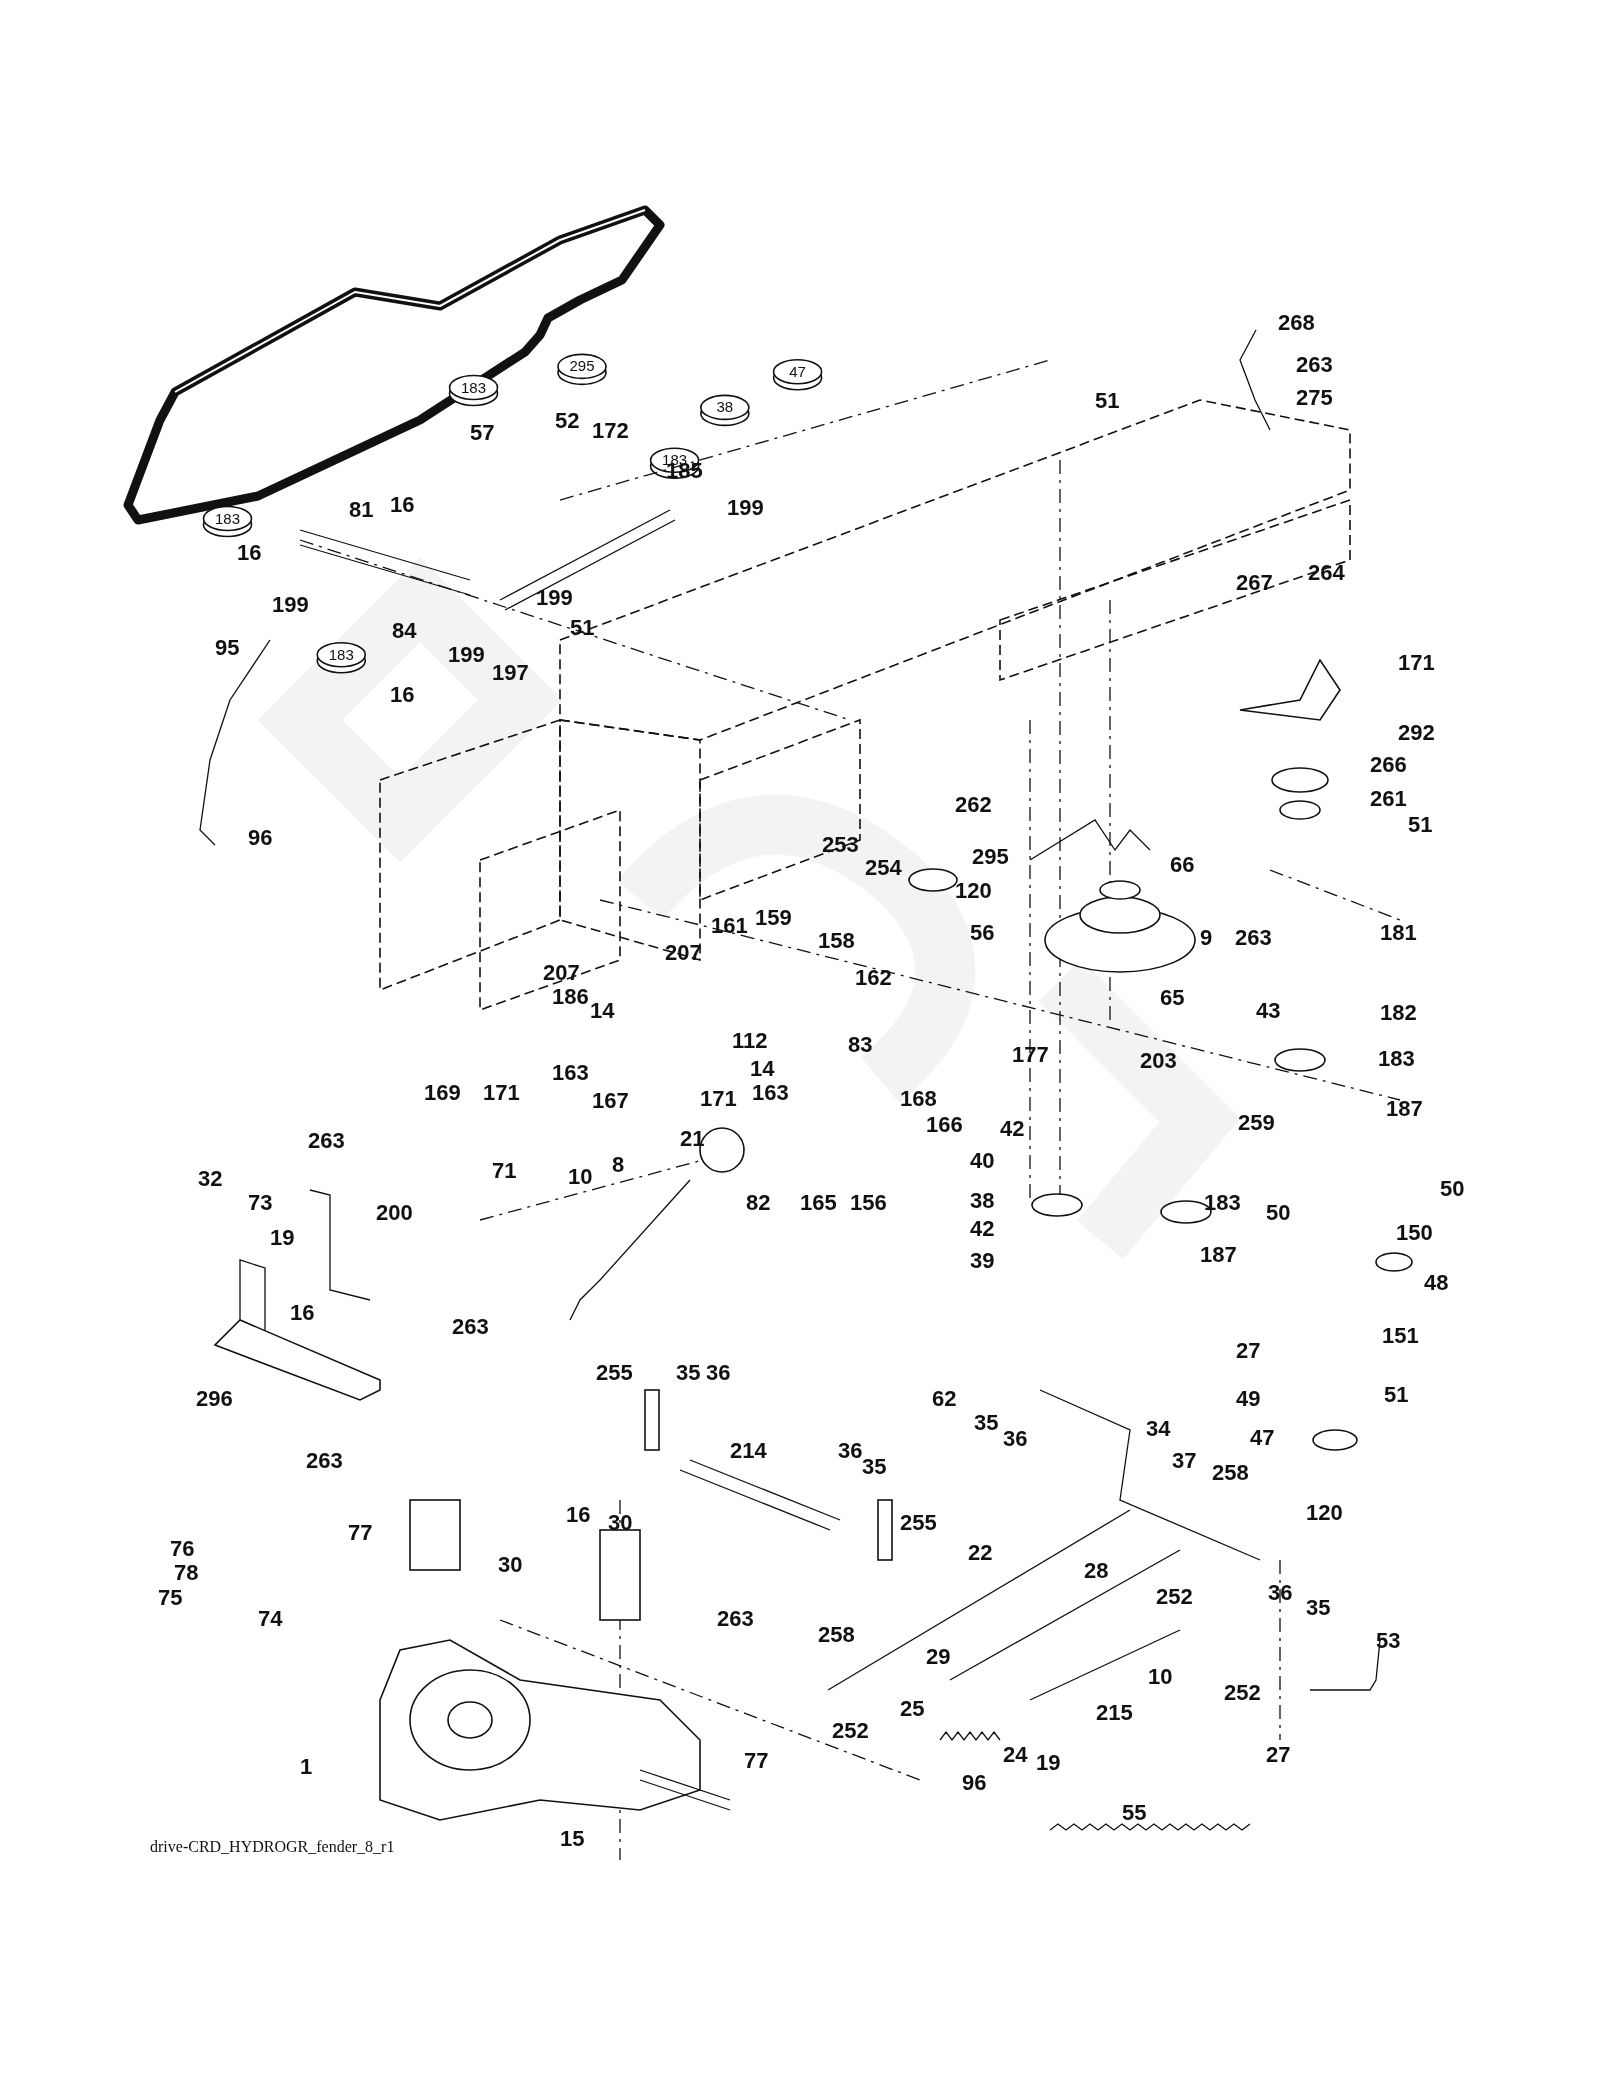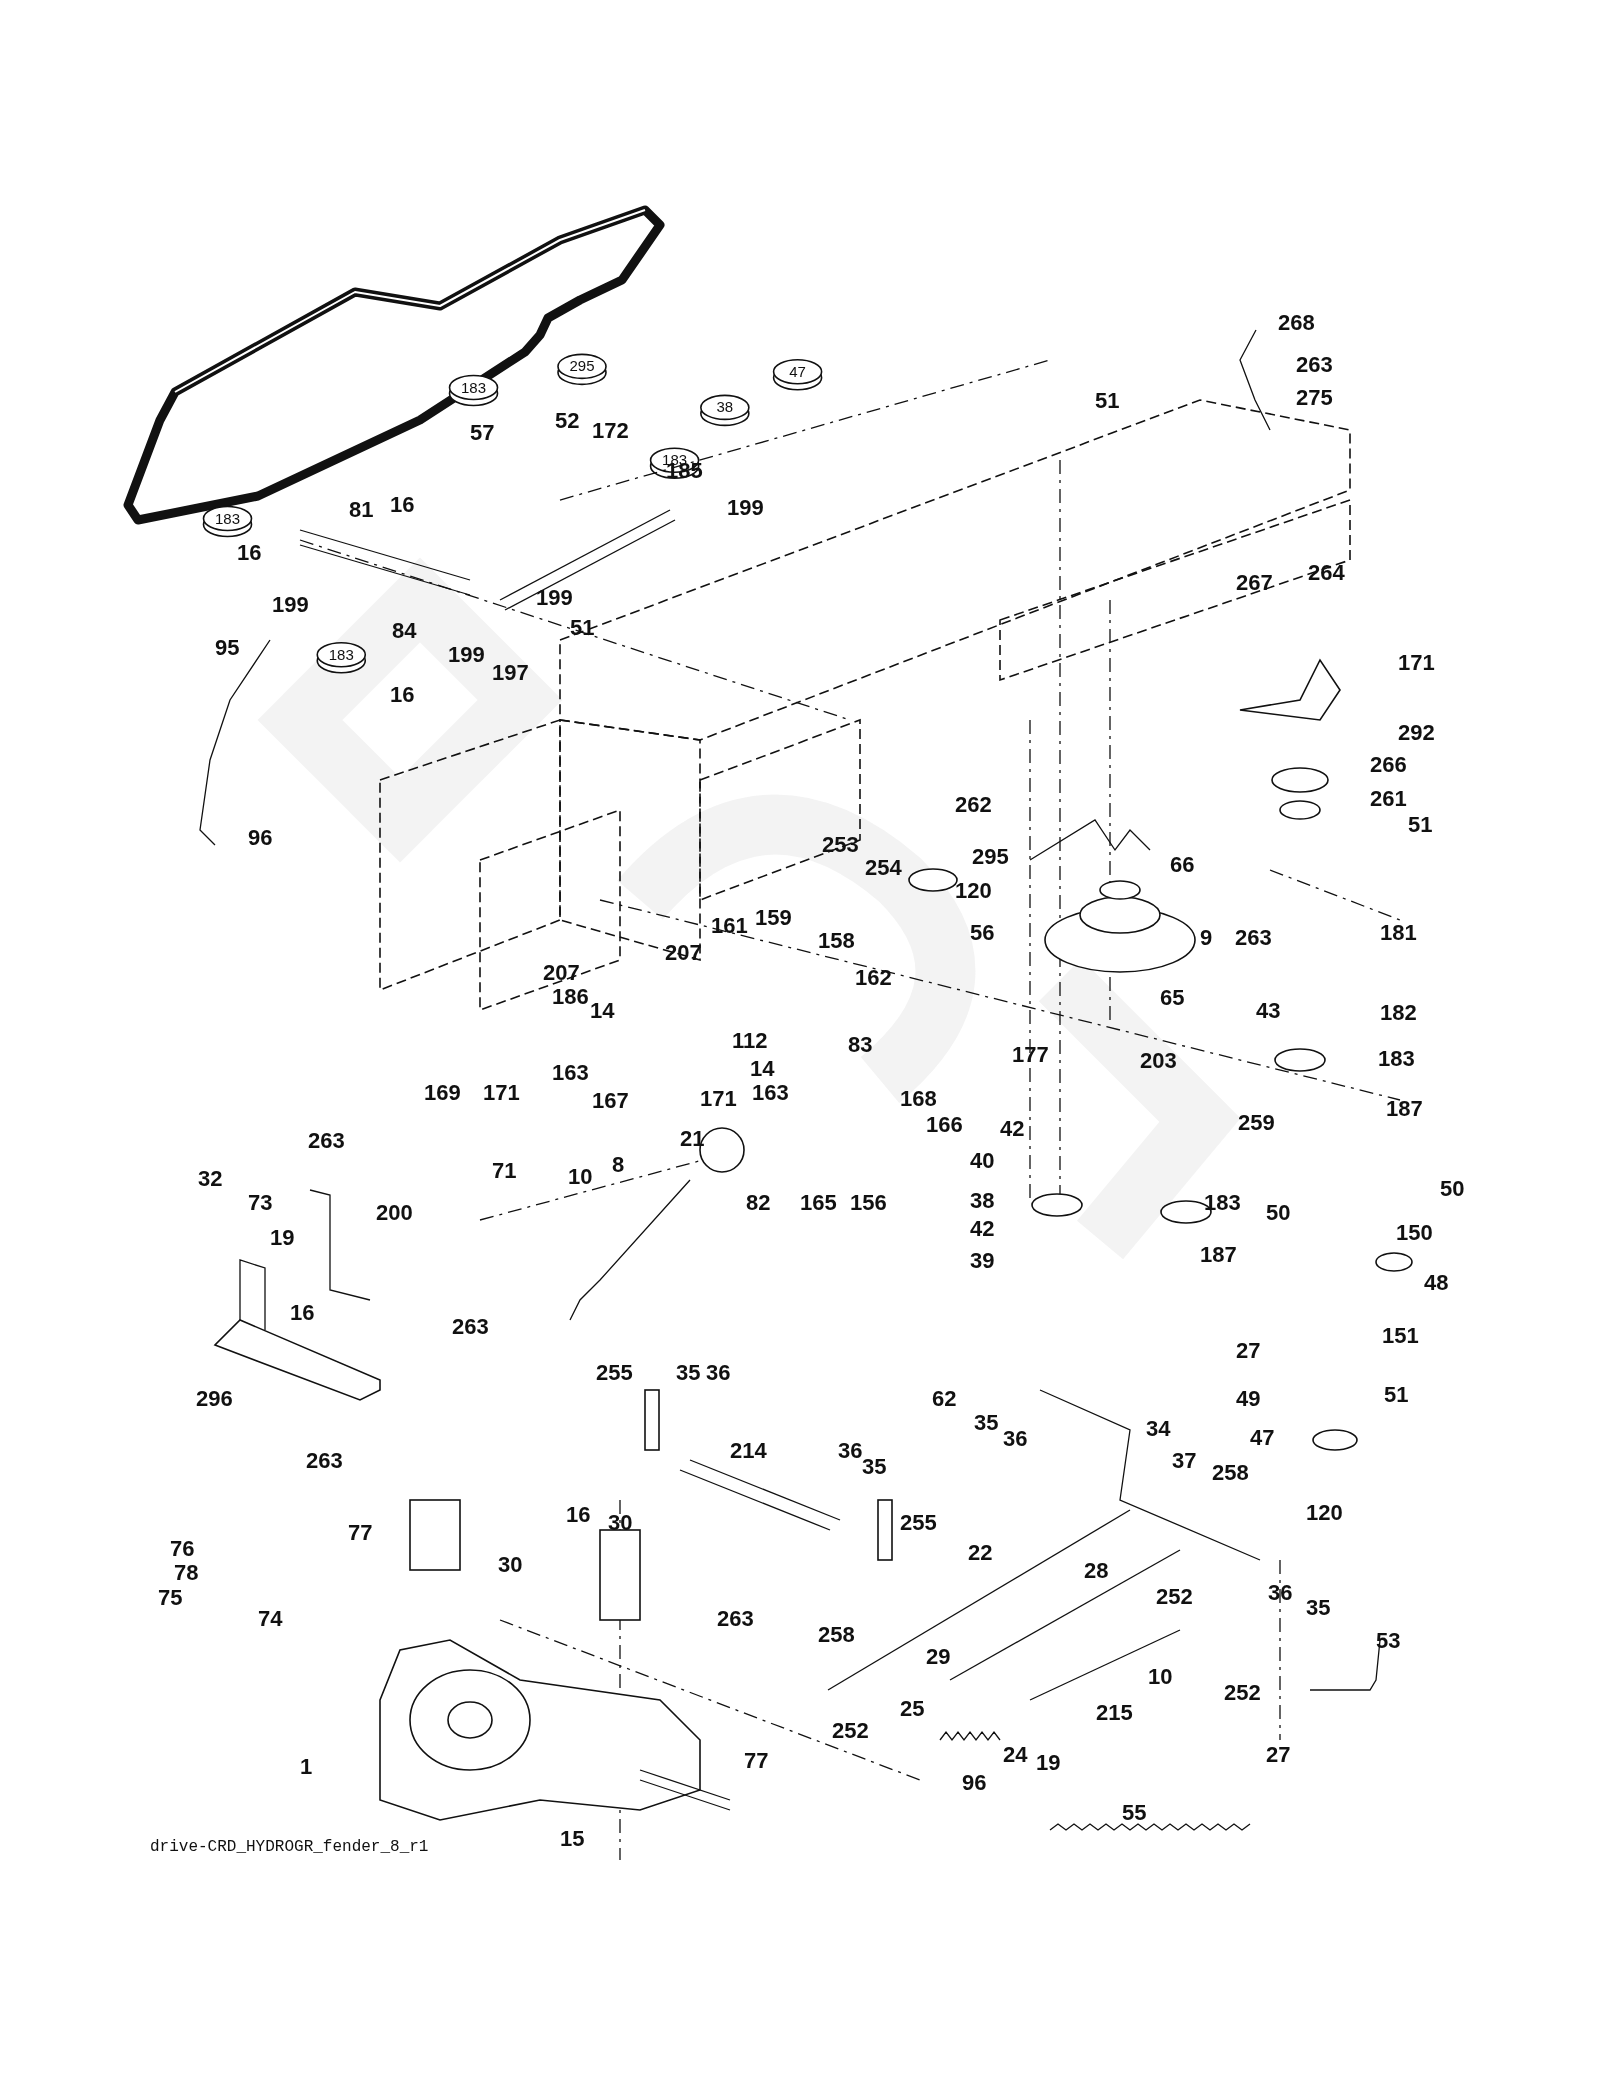--- a/index.html
+++ b/index.html
@@ -1,20 +1,20 @@
 <!DOCTYPE html>
 <html><head>
 <meta charset="utf-8">
 <style>
   html,body{margin:0;padding:0;background:#fff;}
   body{width:1619px;height:2080px;position:relative;overflow:hidden;font-family:"Liberation Sans",sans-serif;}
   #diagram{position:absolute;left:0;top:0;width:1619px;height:2080px;}
   .lbl{font-family:"Liberation Sans",sans-serif;font-weight:bold;font-size:22px;fill:#111;}
   .pul{font-family:"Liberation Sans",sans-serif;font-size:15px;fill:#111;}
-  .cap{position:absolute;left:150px;top:1838px;font-family:Liberation Mono, monospace;font-size:16px;color:#111;}
+  .cap{position:absolute;left:150px;top:1838px;font-family:Liberation Serif, serif;font-size:16px;color:#111;}
   .wm{fill:none;stroke:#f2f2f2;stroke-width:60;}
   .ln{stroke:#111;stroke-width:1.3;fill:none;}
   .dash{stroke:#111;stroke-width:1.3;fill:none;stroke-dasharray:14 6 3 6;}
   .frame{stroke:#111;stroke-width:1.6;fill:none;stroke-dasharray:10 5;}
   .part{stroke:#111;stroke-width:1.6;fill:#fff;}
   .belt{stroke:#111;stroke-width:9;fill:none;stroke-linejoin:round;}
   .beltin{stroke:#fff;stroke-width:2;fill:none;stroke-linejoin:round;}
 </style>
 </head>
 <body>

